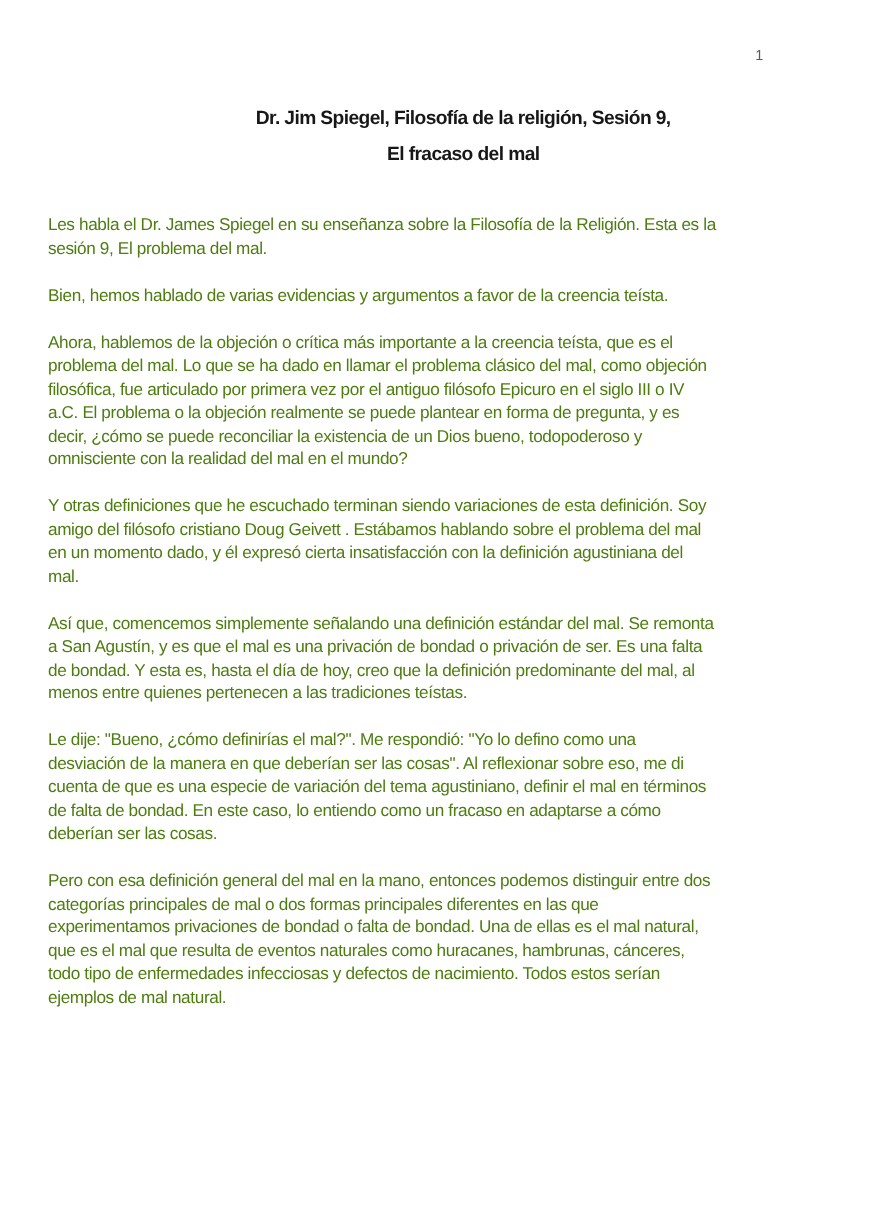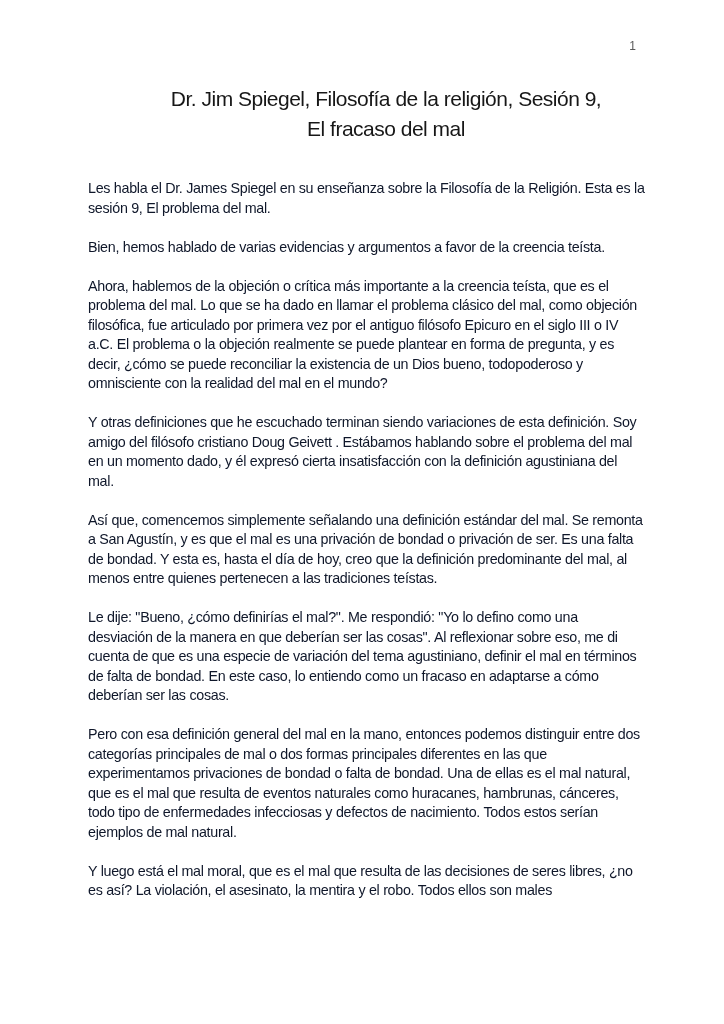--- a/index.html
+++ b/index.html
@@ -23,44 +23,44 @@
     font-size: 12px;
     line-height: 16px;
     color: #595959;
   }
   .doc-header {
     padding-top: 84px;
     text-align: center;
   }
   .doc-title {
     margin: 0;
-    font-size: 21px;
-    font-weight: 400;
+    font-size: 16px;
+    font-weight: 700;
     line-height: 30px;
     letter-spacing: -0.5px;
     color: #171717;
     padding-left: 48px;
   }
   .title-line {
     display: block;
   }
   .doc-copyright {
     margin-top: 3px;
     font-size: 14px;
     line-height: 19px;
     letter-spacing: -0.2px;
     color: #262626;
   }
   .doc-body {
-    margin: 35px 78px 0 88px;
+    margin: 35px 78px 0 40px;
     width: 558px;
     font-size: 14.3px;
     line-height: 19.5px;
     letter-spacing: -0.3px;
-    color: #0f172a;
+    color: #4d7c0f;
     text-align: left;
   }
   .doc-body p {
     margin: 0 0 19.5px 0;
   }
 </style>
 </head>
 <body>
 
 <div class="page">
@@ -75,16 +75,15 @@
   </header>
 
   <main class="doc-body">
     <p>Les habla el Dr. James Spiegel en su enseñanza sobre la Filosofía de la Religión. Esta es la sesión 9, El problema del mal.</p>
     <p>Bien, hemos hablado de varias evidencias y argumentos a favor de la creencia teísta.</p>
     <p>Ahora, hablemos de la objeción o crítica más importante a la creencia teísta, que es el problema del mal. Lo que se ha dado en llamar el problema clásico del mal, como objeción filosófica, fue articulado por primera vez por el antiguo filósofo Epicuro en el siglo III o IV a.C. El problema o la objeción realmente se puede plantear en forma de pregunta, y es decir, ¿cómo se puede reconciliar la existencia de un Dios bueno, todopoderoso y omnisciente con la realidad del mal en el mundo?</p>
     <p>Y otras definiciones que he escuchado terminan siendo variaciones de esta definición. Soy amigo del filósofo cristiano Doug Geivett . Estábamos hablando sobre el problema del mal en un momento dado, y él expresó cierta insatisfacción con la definición agustiniana del mal.</p>
     <p>Así que, comencemos simplemente señalando una definición estándar del mal. Se remonta a San Agustín, y es que el mal es una privación de bondad o privación de ser. Es una falta de bondad. Y esta es, hasta el día de hoy, creo que la definición predominante del mal, al menos entre quienes pertenecen a las tradiciones teístas.</p>
     <p>Le dije: "Bueno, ¿cómo definirías el mal?". Me respondió: "Yo lo defino como una desviación de la manera en que deberían ser las cosas". Al reflexionar sobre eso, me di cuenta de que es una especie de variación del tema agustiniano, definir el mal en términos de falta de bondad. En este caso, lo entiendo como un fracaso en adaptarse a cómo deberían ser las cosas.</p>
     <p>Pero con esa definición general del mal en la mano, entonces podemos distinguir entre dos categorías principales de mal o dos formas principales diferentes en las que experimentamos privaciones de bondad o falta de bondad. Una de ellas es el mal natural, que es el mal que resulta de eventos naturales como huracanes, hambrunas, cánceres, todo tipo de enfermedades infecciosas y defectos de nacimiento. Todos estos serían ejemplos de mal natural.</p>
-    <p>Y luego está el mal moral, que es el mal que resulta de las decisiones de seres libres, ¿no es así? La violación, el asesinato, la mentira y el robo. Todos ellos son males</p>
   </main>
 
 </div>
 
 </body></html>

